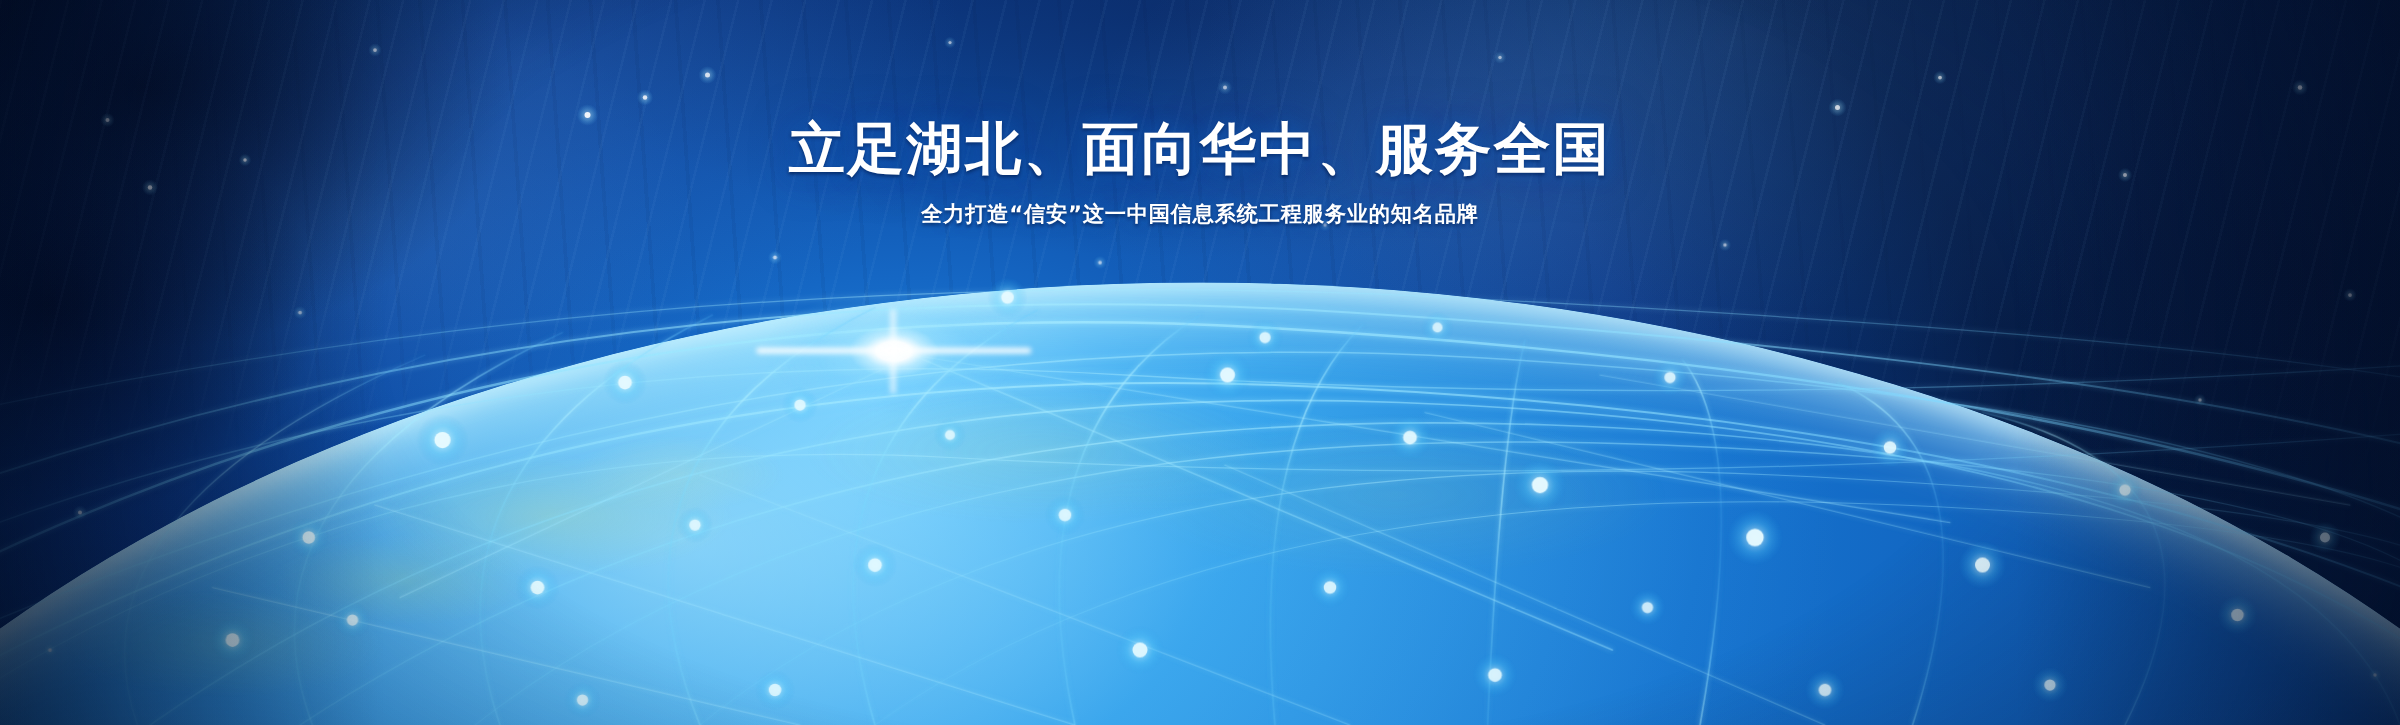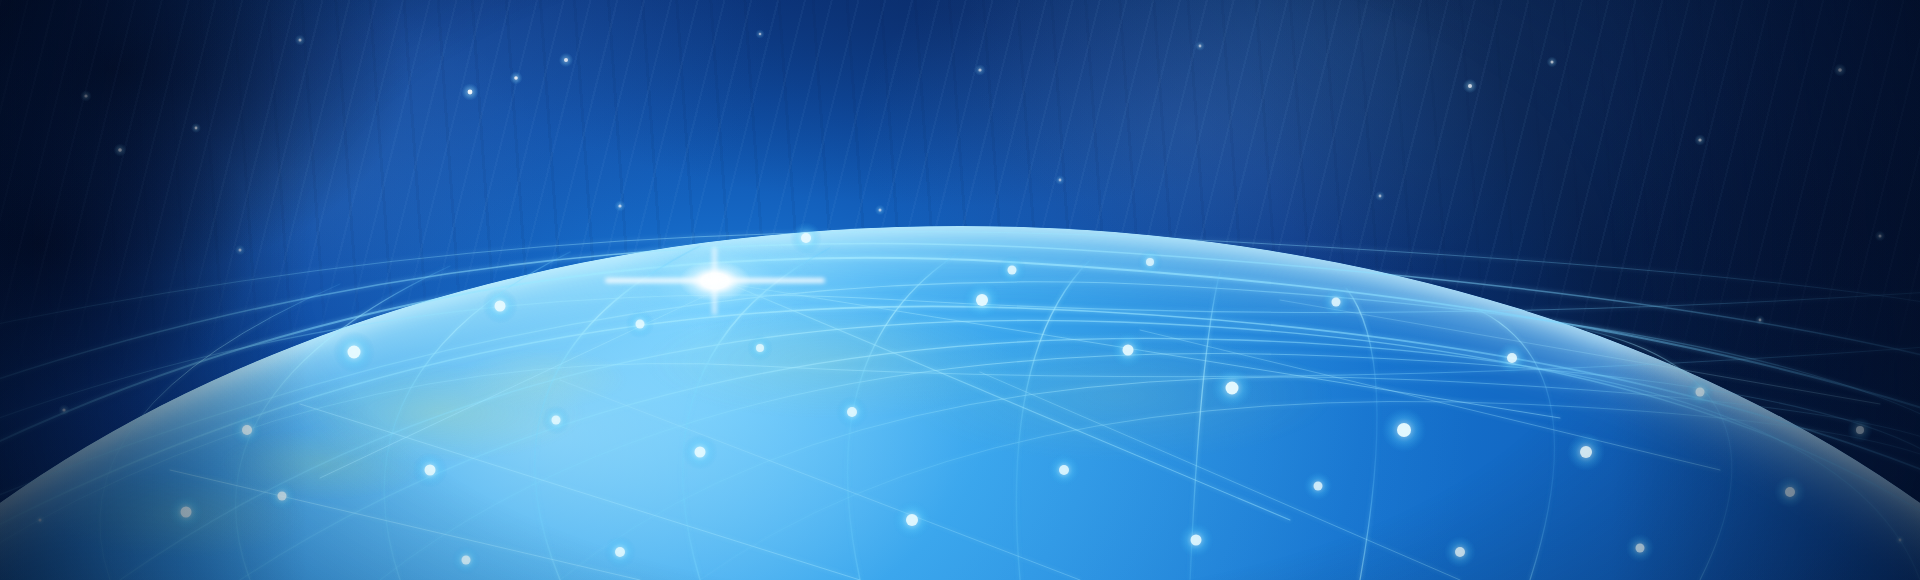--- a/index.html
+++ b/index.html
@@ -333,14 +333,18 @@
       </g>
   </svg>
 
   <div id="hotspot">
     <div class="flare" style="left:40px;top:77px;width:220px;height:5px;border-radius:4px;"></div>
     <div class="flare" style="left:147px;top:46px;width:5px;height:68px;border-radius:4px;opacity:.7;"></div>
   </div>
 
   <div class="layer" id="vignette"></div>
 
+  <div id="copy">
+    <h1 id="headline">立足湖北、面向华中、服务全国</h1>
+    <p id="subhead">全力打造“信安”这一中国信息系统工程服务业的知名品牌</p>
+  </div>
 
 </div>
 
 </body></html>

